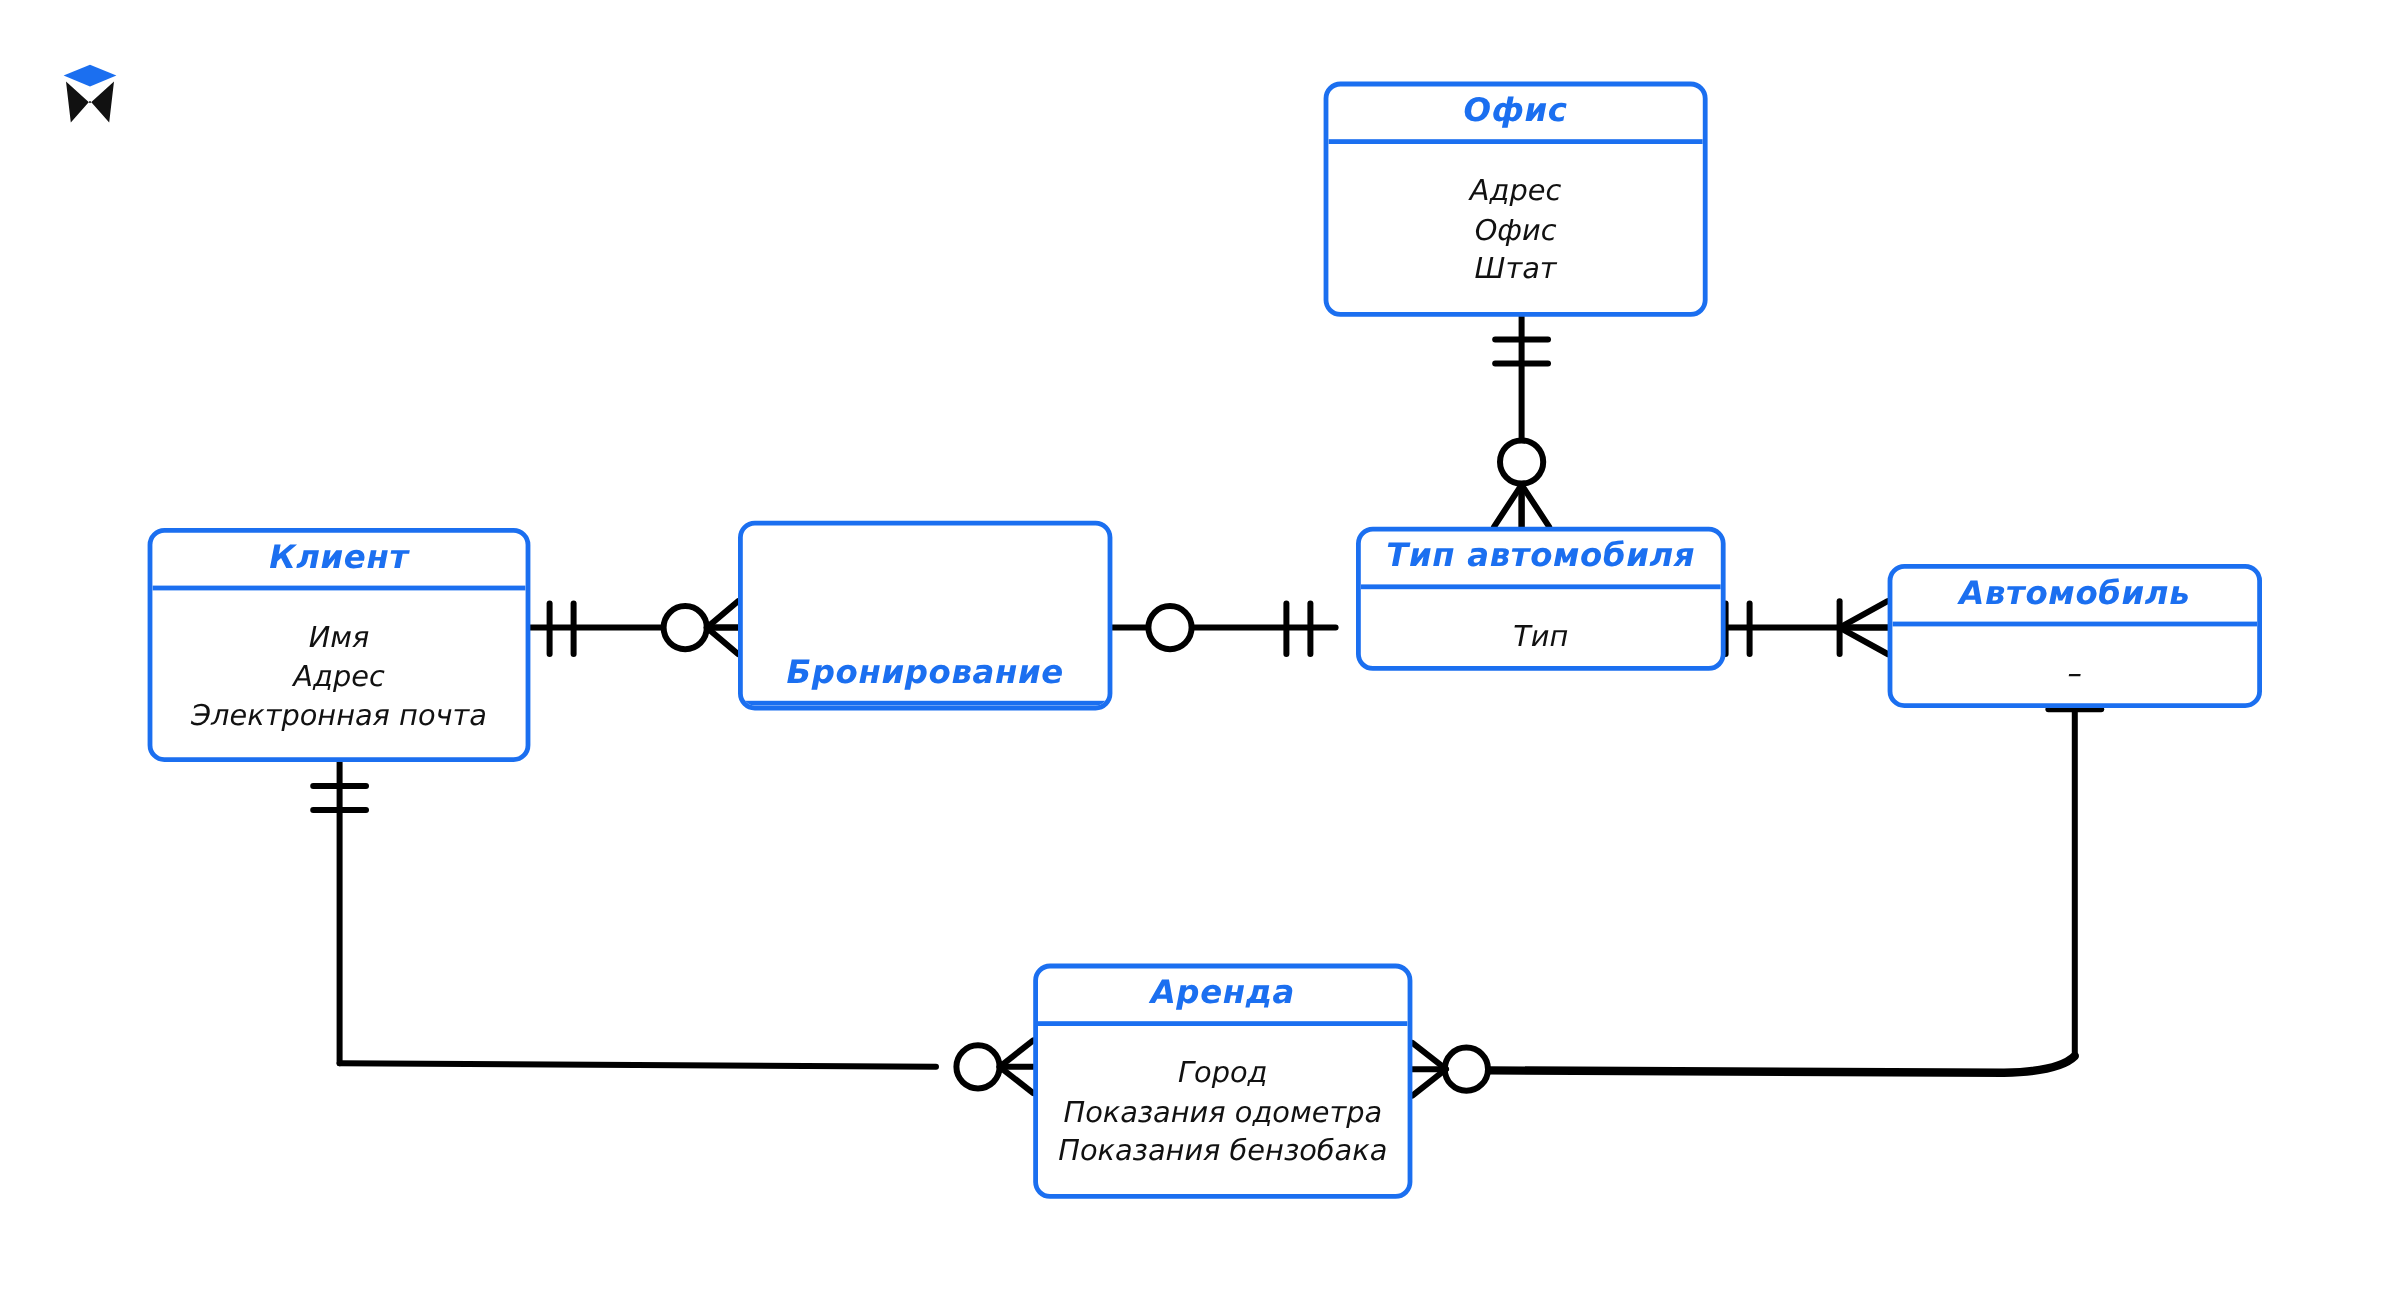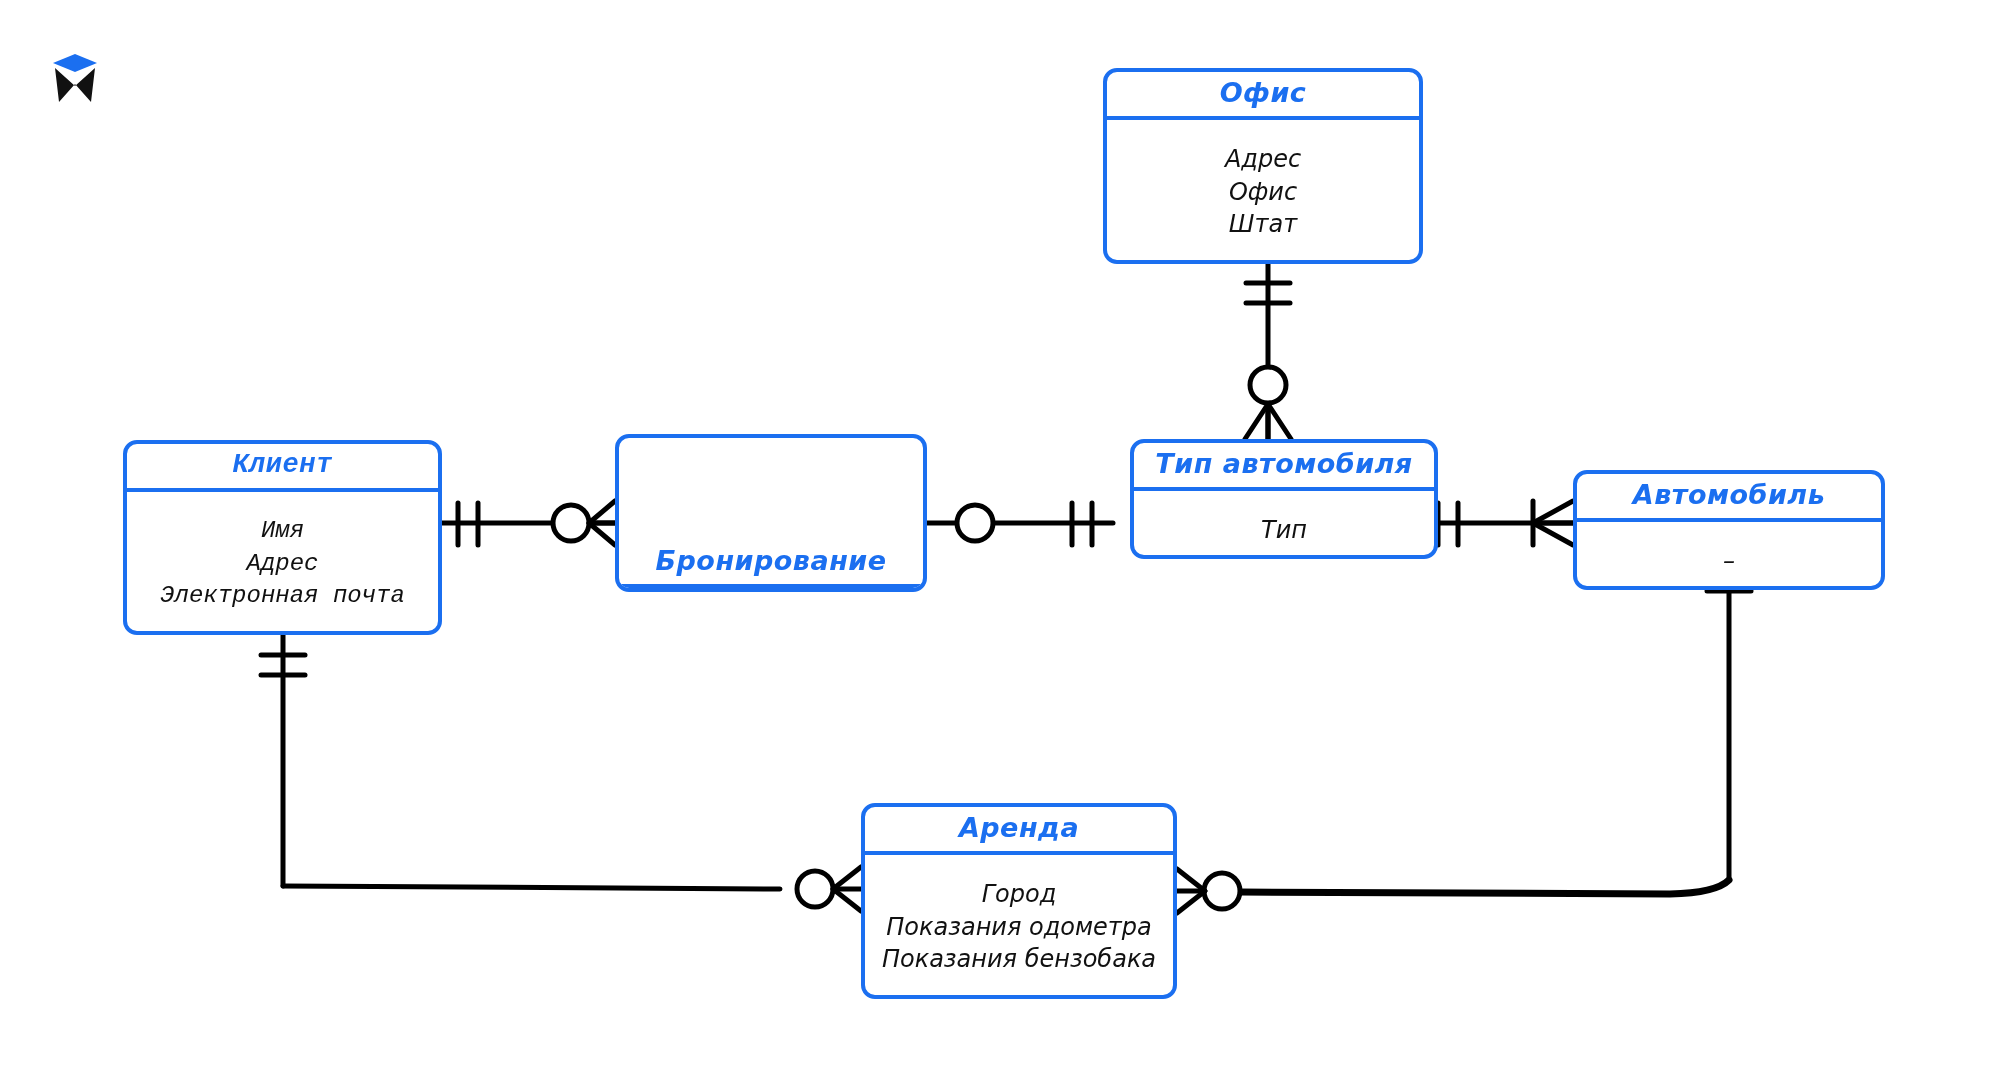--- a/index.html
+++ b/index.html
@@ -46,21 +46,21 @@
     line-height:1.26;
     white-space:nowrap;
     text-align:center;
   }
 
   
   #logo{position:absolute;left:47px;top:48px;width:56px;height:62px;}
 
   
   #ent-ofis        {left:1103px;top:68px;  width:320px;height:196px;}
-  #ent-klient      {left:123px; top:440px; width:319px;height:195px;font-family:Liberation Mono, monospace;}
+  #ent-klient      {left:123px; top:440px; width:319px;height:195px;}
   #ent-bron        {left:615px; top:434px; width:312px;height:158px;justify-content:flex-end;}
   #ent-tipavto     {left:1113px;top:439px; width:308px;height:120px;margin-left:17px;}
   #ent-avto        {left:1573px;top:438px; width:312px;height:120px;margin-top:32px;}
   #ent-arenda      {left:861px; top:803px; width:316px;height:196px;}
 </style>
 </head>
 <body>
 
 <div id="canvas">
 

